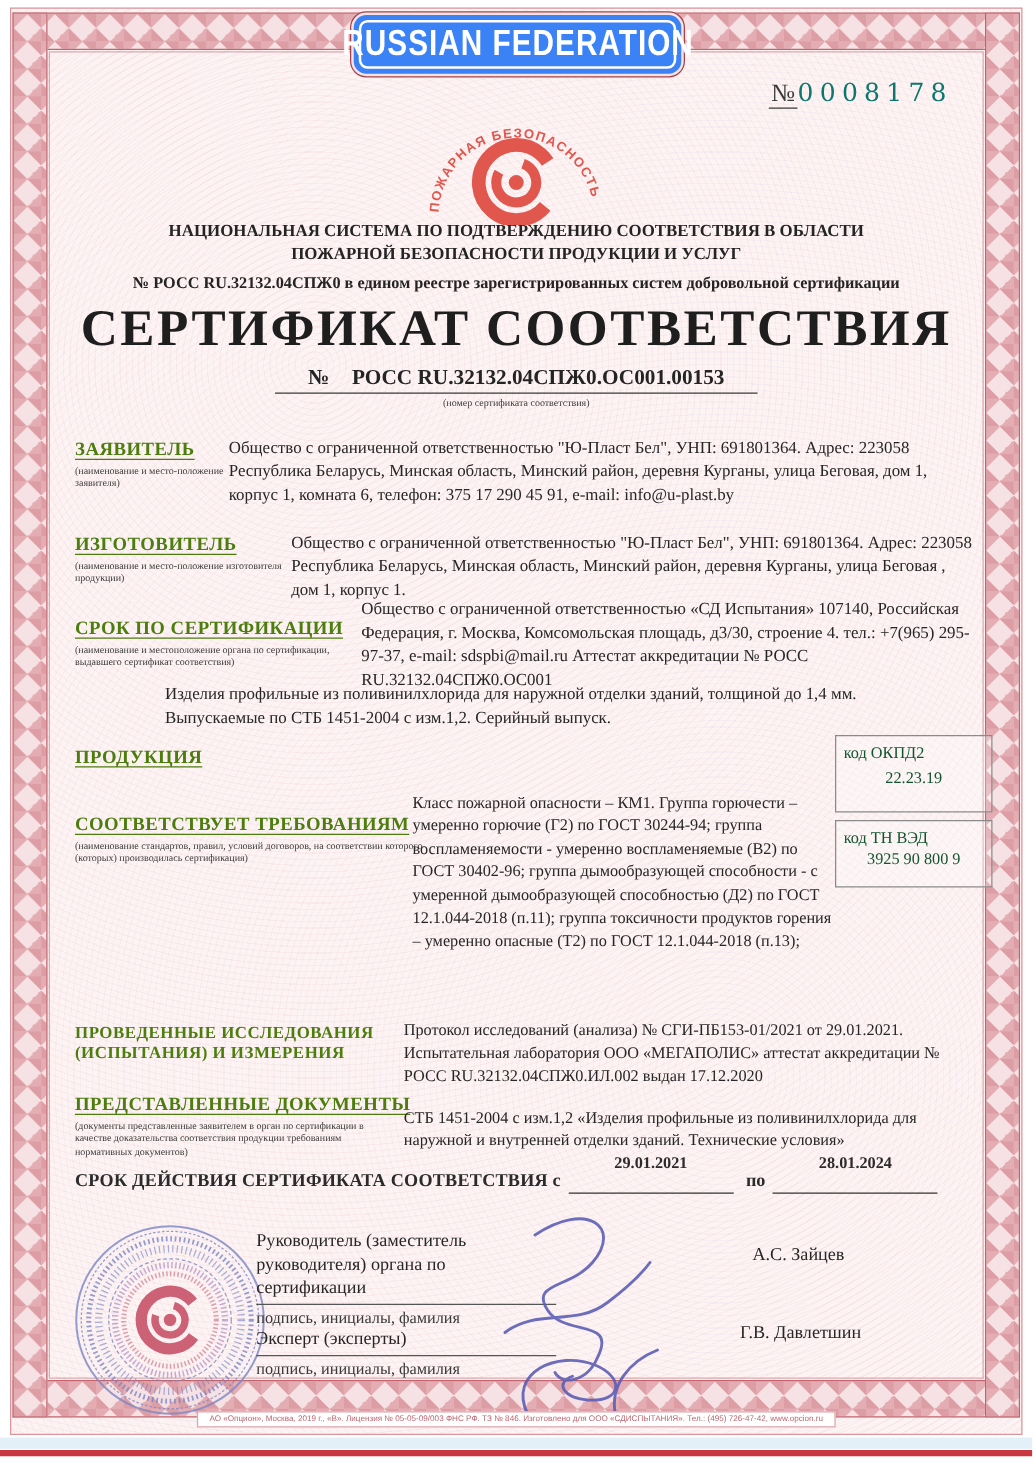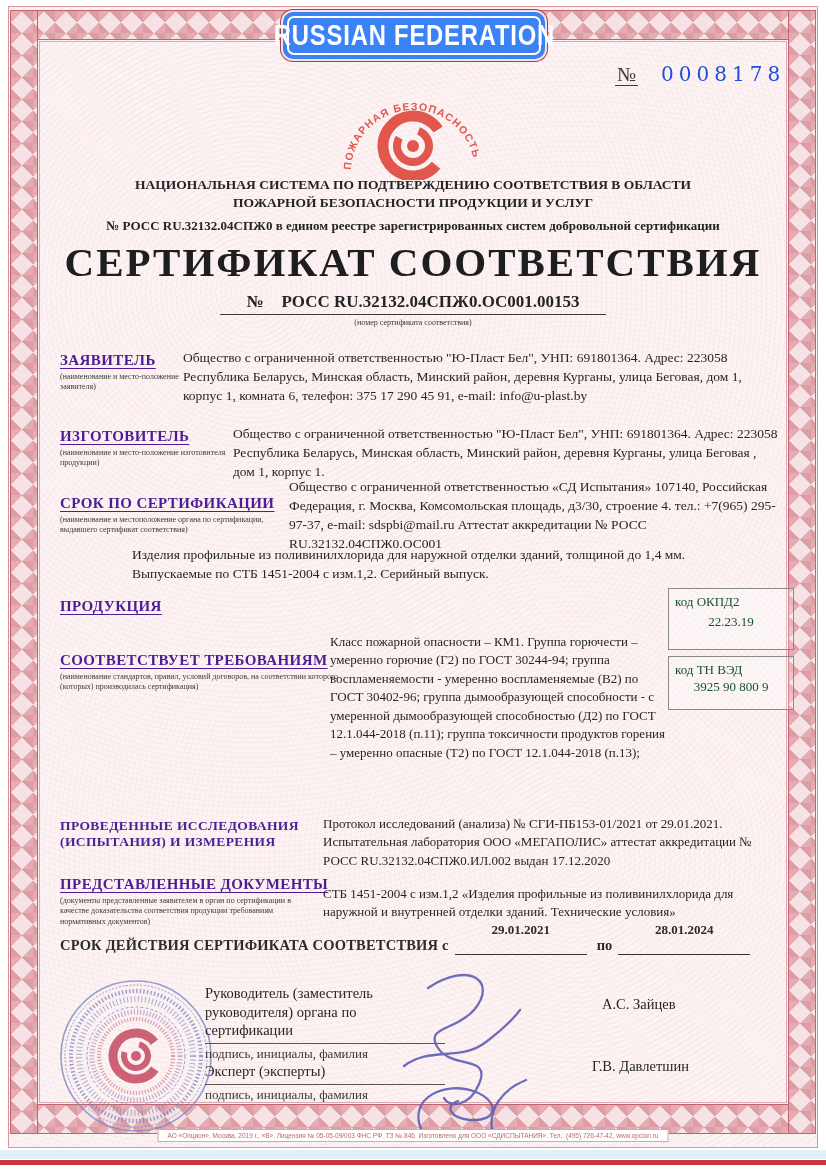--- a/index.html
+++ b/index.html
@@ -46,34 +46,34 @@
   .badge-inner{
     position:absolute;inset:4px;border:2px solid #ffffff;border-radius:7px;
   }
   .badge-text{
     position:relative;color:#ffffff;font-family:"Liberation Sans","DejaVu Sans",sans-serif;
     font-weight:bold;font-size:29px;letter-spacing:1px;transform:scaleX(.82);white-space:nowrap;
   }
 
   .form-no{position:absolute;top:62px;left:615px;font-size:20px;color:#3a3a3a;white-space:nowrap;}
   .form-no .pfx{border-bottom:1px solid #3a3a3a;padding:0 2px;}
-  .form-no .digits{color:#1d4ed8;letter-spacing:5px;margin-left:23px;font-family:"DejaVu Serif",serif;}
+  .form-no .digits{color:#0f766e;letter-spacing:5px;margin-left:0;font-family:"DejaVu Serif",serif;}
 
   .emblem{position:absolute;left:0;right:0;top:80px;display:flex;justify-content:center;}
 
   .system-lines{position:absolute;left:60px;right:60px;top:176px;text-align:center;font-weight:bold;font-size:13.5px;line-height:1.3;color:#242424;}
   .registry-line{position:absolute;left:40px;right:40px;top:218px;text-align:center;font-weight:bold;font-size:13px;color:#242424;}
 
   .main-title{position:absolute;left:0;right:0;top:238px;text-align:center;font-weight:bold;font-size:41px;letter-spacing:2px;color:#1e1e1e;}
   .cert-no-row{position:absolute;left:0;right:0;top:292px;text-align:center;}
   .cert-no-row .line{display:inline-block;border-bottom:1px solid #3a3a3a;padding:0 26px 2px 26px;font-weight:bold;font-size:17px;color:#242424;}
   .cert-no-row .pfx{margin-right:18px;}
   .cert-no-caption{position:absolute;left:0;right:0;top:318px;text-align:center;font-size:8px;color:#3a3a3a;}
 
-  .sec-label{font-weight:bold;font-size:15px;letter-spacing:.4px;text-decoration:underline;text-underline-offset:3px;color:#4c1d95;}
+  .sec-label{font-weight:bold;font-size:15px;letter-spacing:.4px;text-decoration:underline;text-underline-offset:3px;color:#4d7c0f;}
   .sec-label.nou{text-decoration:none;}
   .sec-sub{font-size:8px;line-height:1.3;color:#3a3a3a;margin-top:3px;}
   .sec-text{font-size:13.5px;line-height:1.42;color:#262626;}
 
   .applicant-label{position:absolute;left:60px;top:352px;width:125px;}
   .applicant-text{position:absolute;left:183px;top:348px;width:594px;}
 
   .manufacturer-label{position:absolute;left:60px;top:428px;width:175px;}
   .manufacturer-text{position:absolute;left:233px;top:424px;width:546px;}
 

